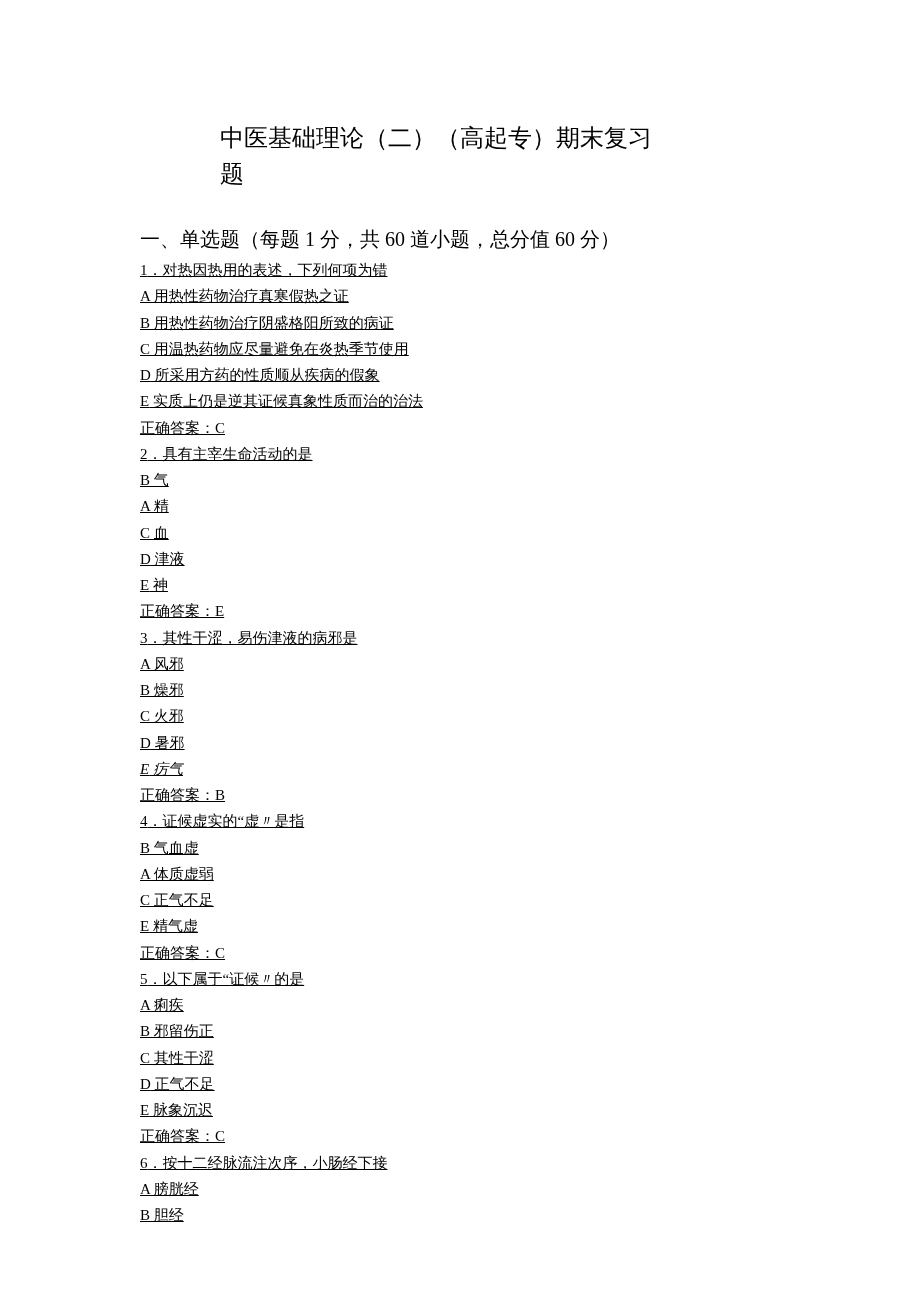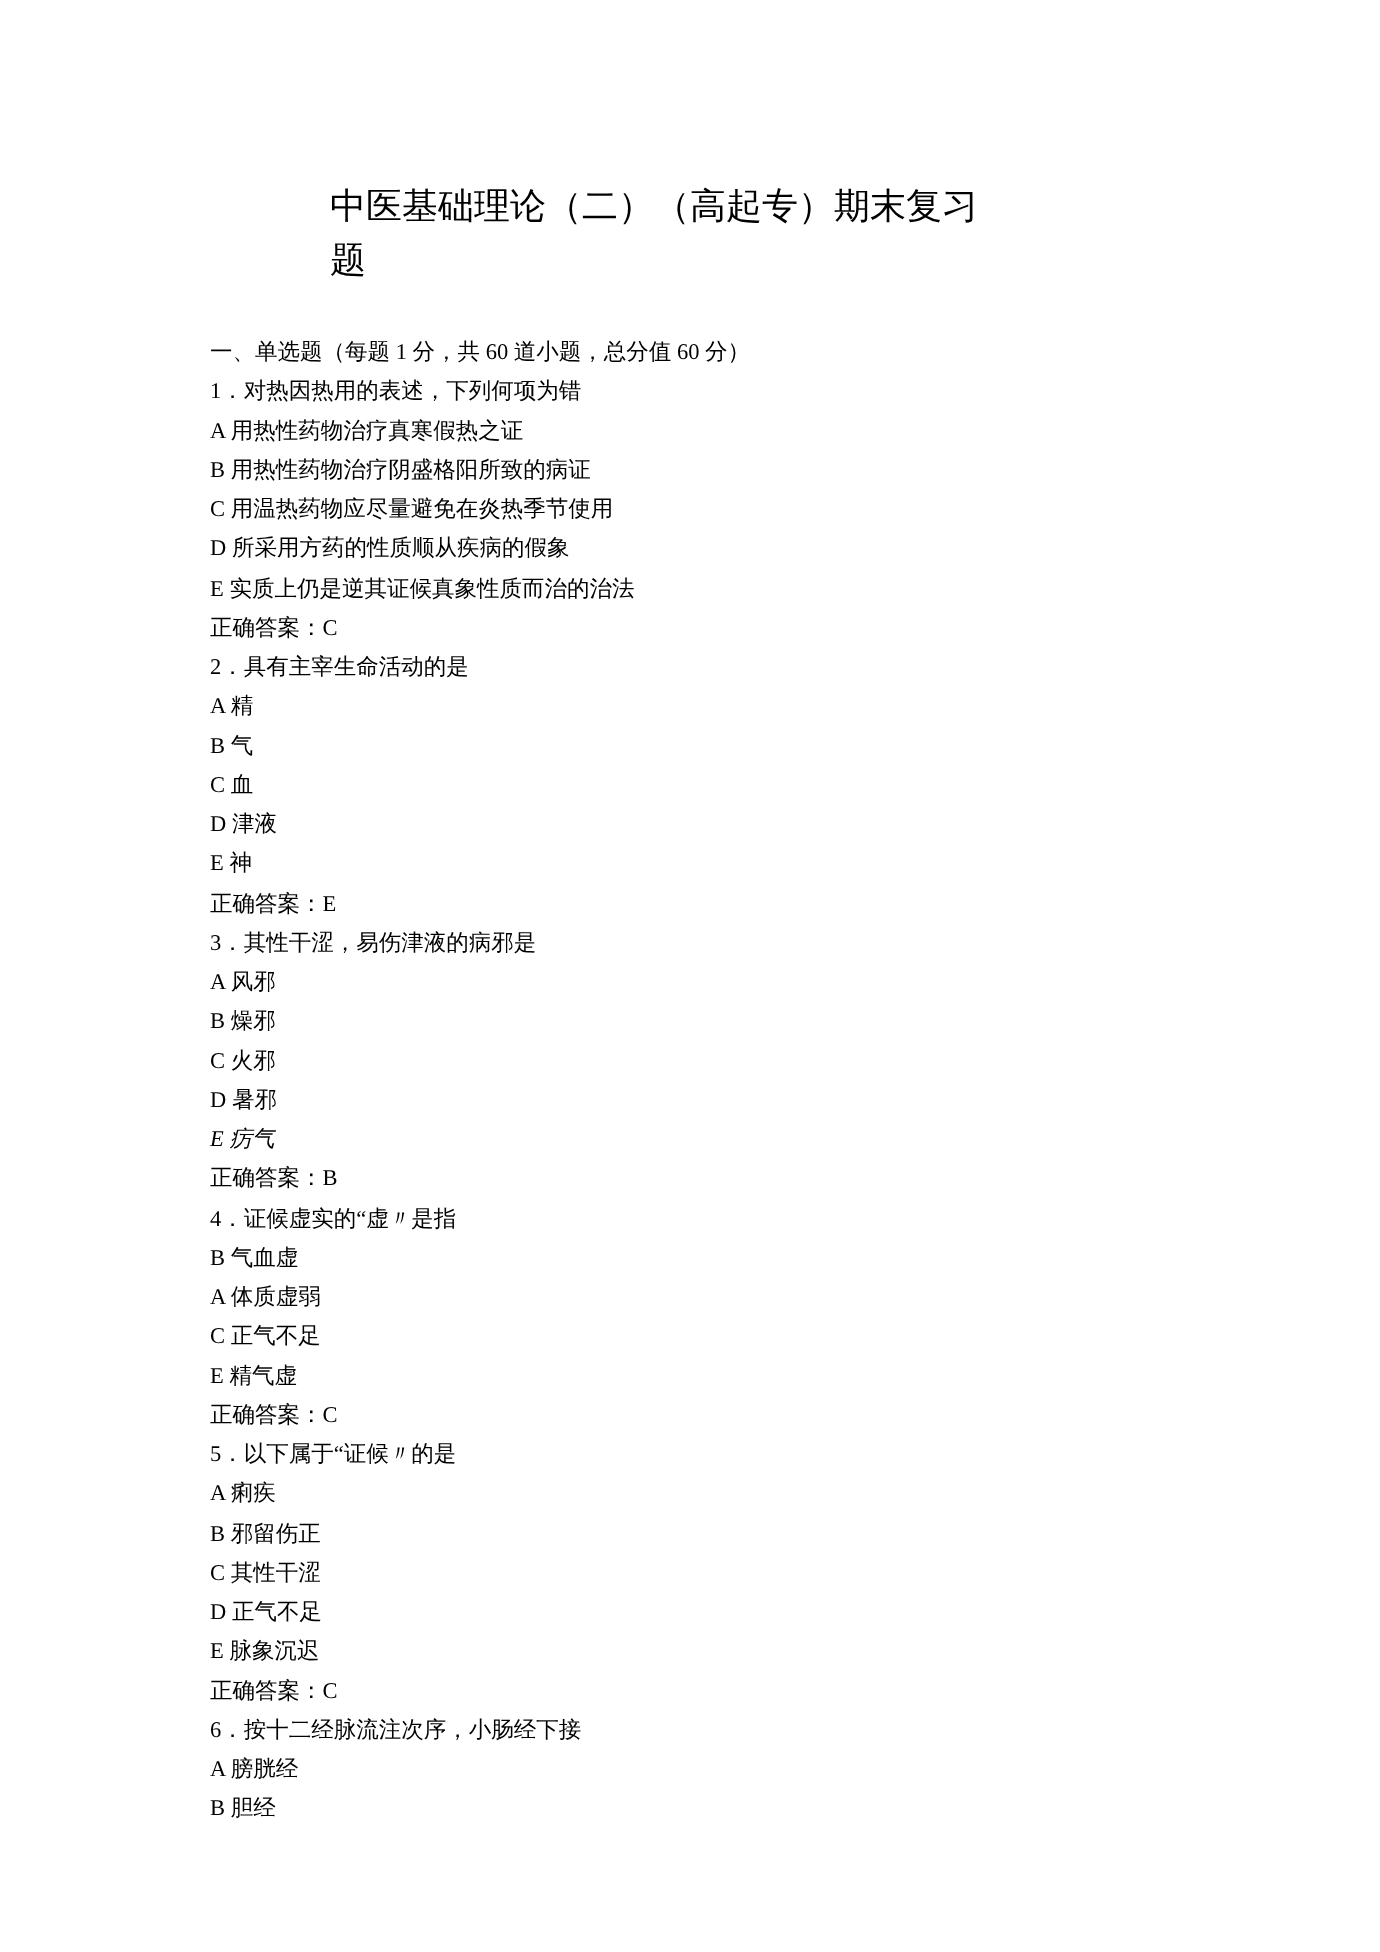--- a/index.html
+++ b/index.html
@@ -16,29 +16,30 @@
   }
   .title {
     font-size: 24px;
     line-height: 1.5;
     margin: 0 0 30px 80px;
     max-width: 440px;
     font-weight: normal;
     font-family: "SimSun", "宋体", serif;
   }
   .section-header {
-    font-size: 15px;
+    font-size: 20px;
     line-height: 1.75;
     margin: 0;
   }
   .line {
     font-size: 15px;
     line-height: 1.75;
     margin: 0;
     white-space: pre-wrap;
+    text-decoration: underline;
   }
   .qnum {
     display: inline;
   }
   .italic {
     font-style: italic;
   }
 </style>
 </head>
 <body>
@@ -51,22 +52,22 @@
 
   <div id="questions">
       <p class="line"><span class="qnum">1</span><span>．对热因热用的表述，下列何项为错</span></p>
       <p class="line"><span>A</span><span> 用热性药物治疗真寒假热之证</span></p>
       <p class="line"><span>B</span><span> 用热性药物治疗阴盛格阳所致的病证</span></p>
       <p class="line"><span>C</span><span> 用温热药物应尽量避免在炎热季节使用</span></p>
       <p class="line"><span>D</span><span> 所采用方药的性质顺从疾病的假象</span></p>
       <p class="line"><span>E</span><span> 实质上仍是逆其证候真象性质而治的治法</span></p>
       <p class="line"><span>正确答案：</span><span>C</span></p>
       <p class="line"><span class="qnum">2</span><span>．具有主宰生命活动的是</span></p>
+      <p class="line"><span>B</span><span> 气</span></p>
       <p class="line"><span>A</span><span> 精</span></p>
-      <p class="line"><span>B</span><span> 气</span></p>
       <p class="line"><span>C</span><span> 血</span></p>
       <p class="line"><span>D</span><span> 津液</span></p>
       <p class="line"><span>E</span><span> 神</span></p>
       <p class="line"><span>正确答案：</span><span>E</span></p>
       <p class="line"><span class="qnum">3</span><span>．其性干涩，易伤津液的病邪是</span></p>
       <p class="line"><span>A</span><span> 风邪</span></p>
       <p class="line"><span>B</span><span> 燥邪</span></p>
       <p class="line"><span>C</span><span> 火邪</span></p>
       <p class="line"><span>D</span><span> 暑邪</span></p>
       <p class="line italic"><span>E</span><span> 疠气</span></p>

